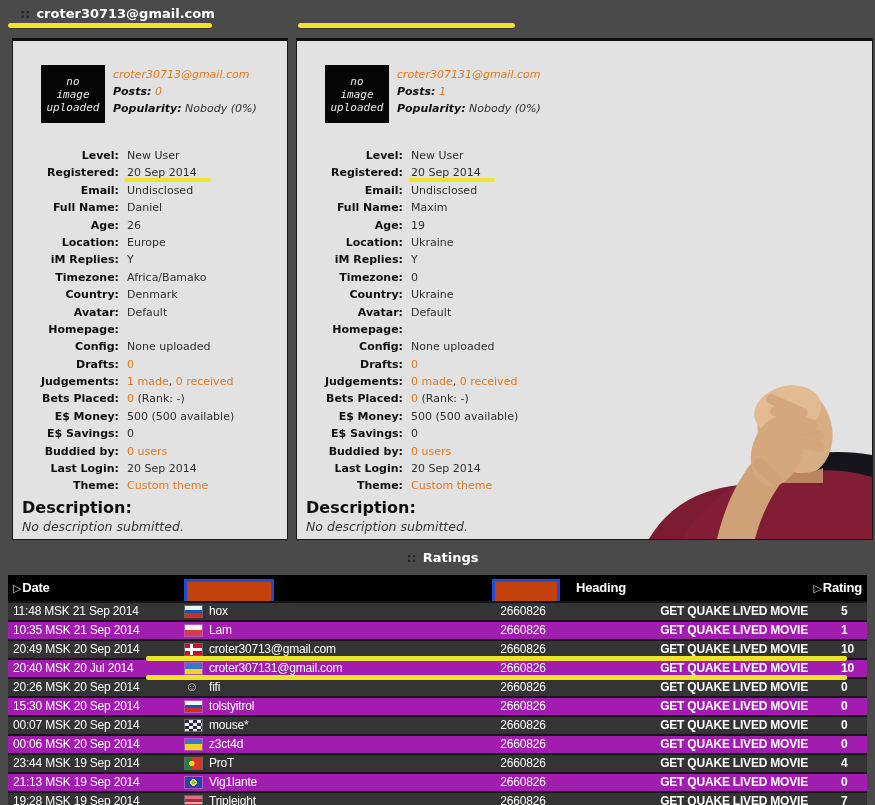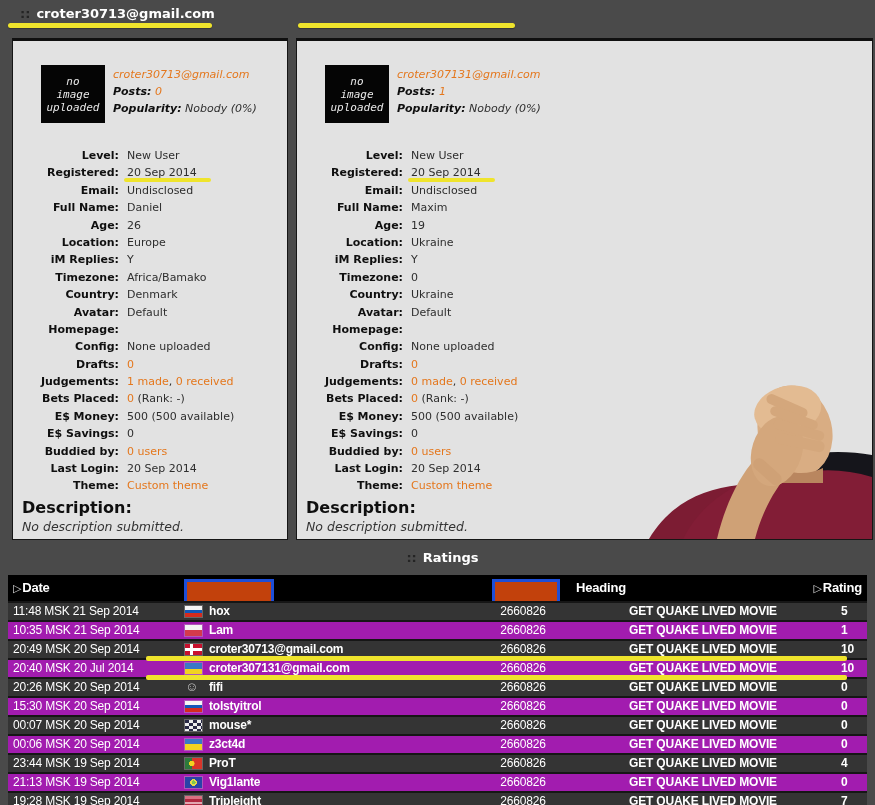--- a/index.html
+++ b/index.html
@@ -53,23 +53,23 @@
   .search-input{left:176px;width:78px;}
   .id-input{left:484px;width:56px;}
   .search-input::placeholder{color:#909090;}
 
   .trow{height:17px;position:relative;font-size:12px;color:#fff;background:#343434;border-top:2px solid #161616;letter-spacing:-0.2px;}
   .trow.alt{background:#a21caf;}
   .c-date{position:absolute;left:5px;top:1px;}
   .c-flag{position:absolute;left:177px;top:3px;width:17px;height:11px;display:inline-block;}
   .flag{box-shadow:0 0 0 1px rgba(200,200,200,.35);}
   .smiley{box-shadow:none;color:#c9c9c9;font-size:13px;top:0;line-height:15px;}
-  .c-name{position:absolute;left:201px;top:1px;font-weight:bold;}
+  .c-name{position:absolute;left:201px;top:1px;font-weight:normal;}
   .c-id{position:absolute;left:425px;width:180px;text-align:center;top:1px;}
-  .c-heading{position:absolute;left:590px;width:210px;text-align:center;top:1px;font-weight:bold;}
+  .c-heading{position:absolute;left:590px;width:210px;text-align:right;top:1px;font-weight:bold;}
   .c-rating{position:absolute;left:833px;top:1px;font-weight:bold;}
   .row-hl{position:absolute;left:138px;right:20px;bottom:-3px;height:5px;background:#efe42c;border-radius:2px;z-index:3;}
 
   
   .flag-ru{background:linear-gradient(180deg,#f5f5f5 0 33%,#1257b8 33% 66%,#d52b1e 66%);}
   .flag-pl{background:linear-gradient(180deg,#f5f5f5 0 50%,#d43a4b 50%);}
   .flag-dk{background:linear-gradient(#fff,#fff) 5px 0/3px 100% no-repeat,
            linear-gradient(#fff,#fff) 0 4px/100% 3px no-repeat,#c8102e;}
   .flag-ua{background:linear-gradient(180deg,#3a77c6 0 50%,#f2d321 50%);}
   .flag-pt{background:radial-gradient(circle at 40% 50%,#f2d321 0 2.5px,transparent 3px),

